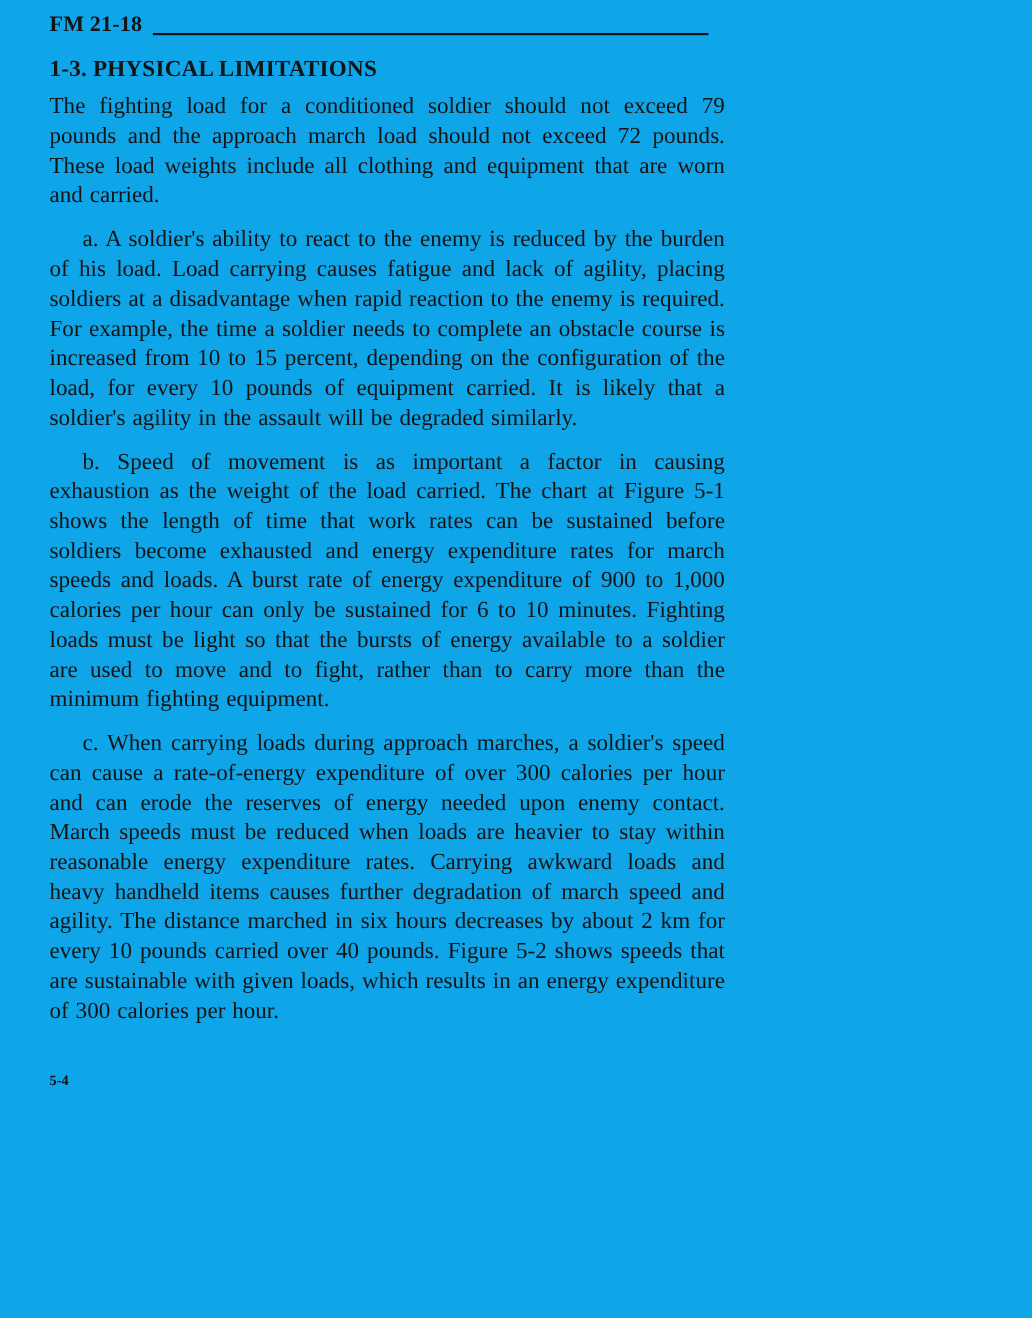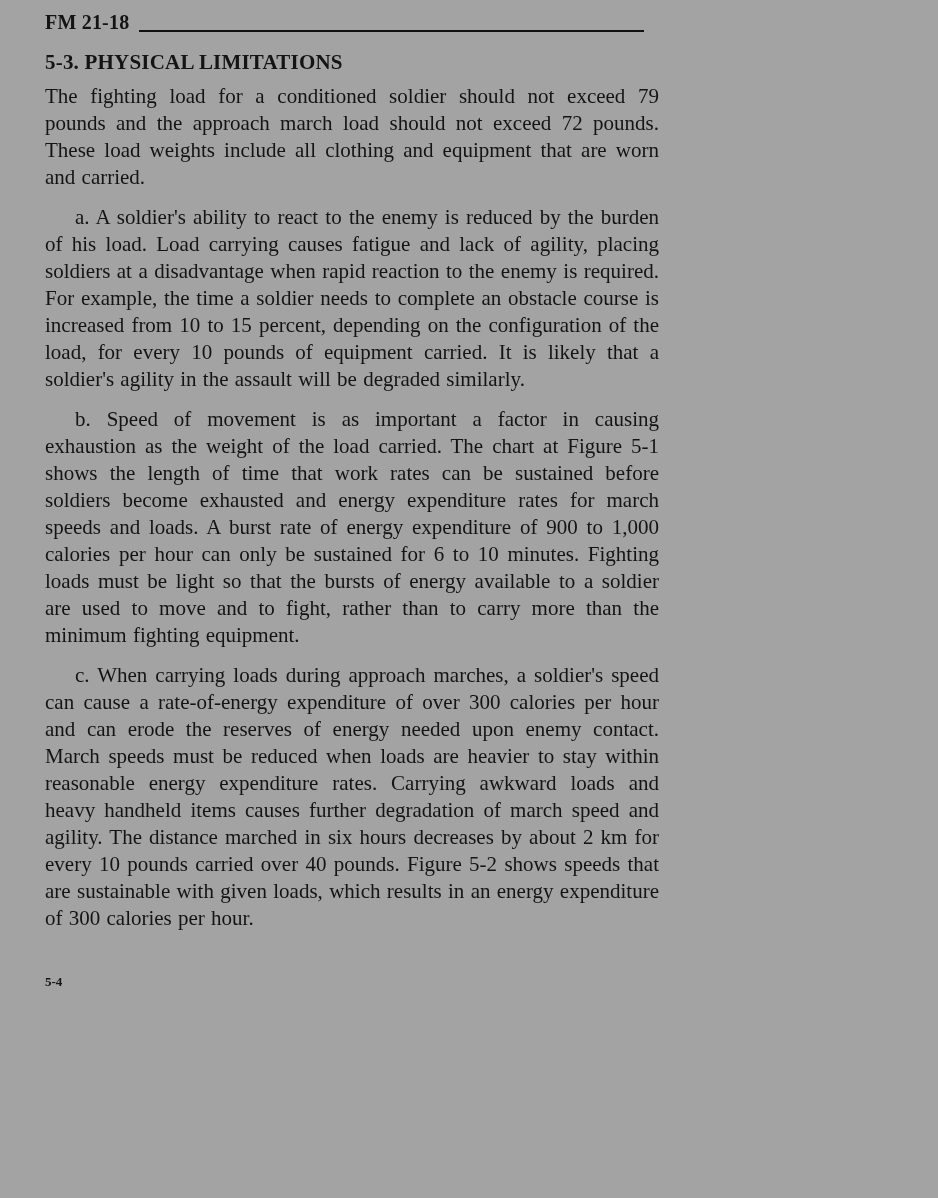--- a/index.html
+++ b/index.html
@@ -4,21 +4,21 @@
   <style>
     html, body {
       margin: 0;
       padding: 0;
       background: #f4f4f2;
     }
     .page {
       position: relative;
       width: 938px;
       height: 1198px;
-      background: #a3a3a3;
+      background: #0ea5e9;
       font-family: "Liberation Serif", "DejaVu Serif", serif;
       color: #141414;
       overflow: hidden;
     }
     .content {
       position: absolute;
       left: 45px;
       top: 8px;
       width: 614px;
     }
@@ -71,21 +71,21 @@
 <body>
 
 <div class="page">
   <div class="content">
 
     <div class="header">
       <span class="doc-id">FM 21-18</span>
       <span class="header-rule"></span>
     </div>
 
-    <div class="section-heading">5-3. PHYSICAL LIMITATIONS</div>
+    <div class="section-heading">1-3. PHYSICAL LIMITATIONS</div>
 
     <p class="para">The fighting load for a conditioned soldier should not exceed 79 pounds and the approach march load should not exceed 72 pounds. These load weights include all clothing and equipment that are worn and carried.</p>
 
     <p class="para indent">a. A soldier's ability to react to the enemy is reduced by the burden of his load. Load carrying causes fatigue and lack of agility, placing soldiers at a disadvantage when rapid reaction to the enemy is required. For example, the time a soldier needs to complete an obstacle course is increased from 10 to 15 percent, depending on the configuration of the load, for every 10 pounds of equipment carried. It is likely that a soldier's agility in the assault will be degraded similarly.</p>
 
     <p class="para indent">b. Speed of movement is as important a factor in causing exhaustion as the weight of the load carried. The chart at Figure 5-1 shows the length of time that work rates can be sustained before soldiers become exhausted and energy expenditure rates for march speeds and loads. A burst rate of energy expenditure of 900 to 1,000 calories per hour can only be sustained for 6 to 10 minutes. Fighting loads must be light so that the bursts of energy available to a soldier are used to move and to fight, rather than to carry more than the minimum fighting equipment.</p>
 
     <p class="para indent">c. When carrying loads during approach marches, a soldier's speed can cause a rate-of-energy expenditure of over 300 calories per hour and can erode the reserves of energy needed upon enemy contact. March speeds must be reduced when loads are heavier to stay within reasonable energy expenditure rates. Carrying awkward loads and heavy handheld items causes further degradation of march speed and agility. The distance marched in six hours decreases by about 2 km for every 10 pounds carried over 40 pounds. Figure 5-2 shows speeds that are sustainable with given loads, which results in an energy expenditure of 300 calories per hour.</p>
 
   </div>

